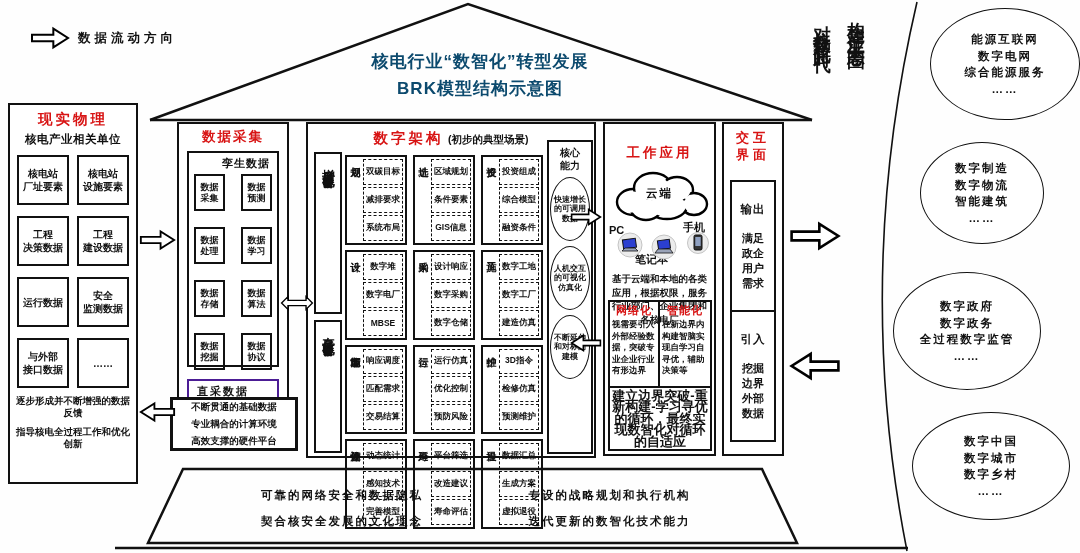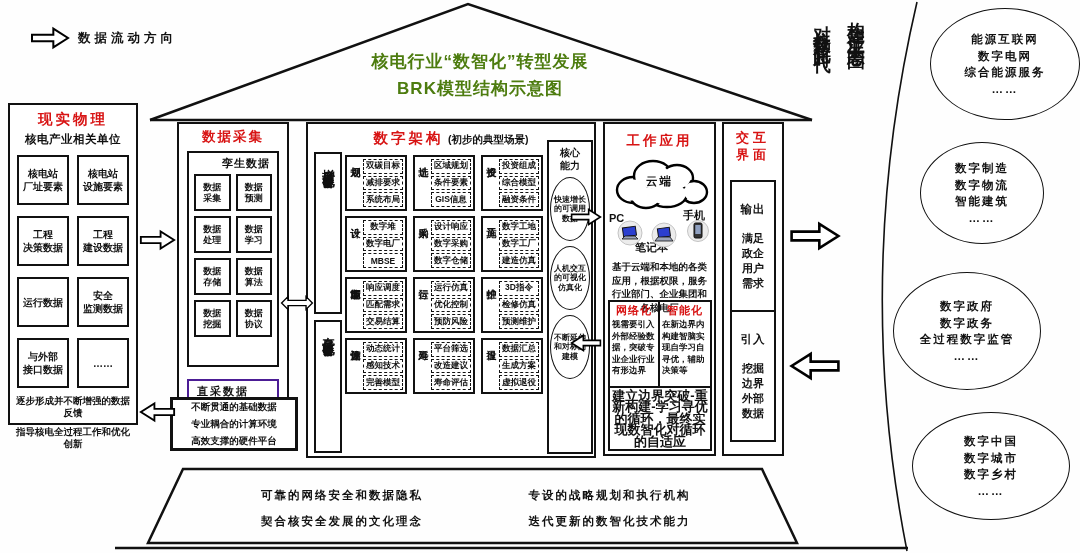--- a/index.html
+++ b/index.html
@@ -2,86 +2,86 @@
 <html><head>
 <meta charset="utf-8">
 <style>
   html,body{margin:0;padding:0;background:#fff;}
   #canvas{position:relative;width:1080px;height:553px;background:#fefefe;overflow:hidden;
           font-family:"Liberation Sans",sans-serif;color:#111;}
   .abs{position:absolute;}
   .struct{position:absolute;left:0;top:0;z-index:1;pointer-events:none;}
   .panel{position:absolute;background:#fff;border:2.5px solid #111;z-index:2;box-sizing:border-box;}
   .red{color:#d81414;}
-  .blue{color:#4d7c0f;}
+  .blue{color:#0c4a6e;}
 
   
   .main-title{left:330px;top:48px;width:300px;text-align:center;z-index:3;
               font-size:17px;font-weight:bold;line-height:27px;letter-spacing:1px;}
 
   
   .legend-label{left:78px;top:30px;font-size:12.5px;font-weight:bold;letter-spacing:4px;z-index:3;}
 
   
   .barrow{position:absolute;z-index:6;}
   .flip{transform:scaleX(-1);}
 
   
-  .phys{left:8px;top:103px;width:130px;height:322px;}
+  .phys{left:8px;top:103px;width:130px;height:381px;}
   .phys-title{margin-top:5px;text-align:center;font-size:14.5px;font-weight:bold;letter-spacing:3px;}
   .phys-sub{text-align:center;font-size:11.5px;font-weight:bold;margin-top:3px;letter-spacing:.5px;}
   .phys-grid{display:grid;grid-template-columns:1fr 1fr;gap:11px 8px;margin:8px 7px 0;}
   .pcell{border:2px solid #111;min-height:44px;display:flex;align-items:center;justify-content:center;
          font-size:10px;font-weight:bold;text-align:center;white-space:pre-line;line-height:13px;padding:1px;}
   .phys-foot{margin:7px 3px 0;font-size:9.5px;font-weight:bold;text-align:center;line-height:12px;}
 
   
   .coll{left:177px;top:122px;width:112px;height:326px;}
   .coll-title{margin-top:4px;text-align:center;font-size:13.5px;font-weight:bold;letter-spacing:2px;}
   .twin{margin:5px 8px 0;border:2px solid #111;height:216px;box-sizing:border-box;}
   .twin-label{text-align:right;padding:3px 7px 1px 0;font-size:11px;font-weight:bold;letter-spacing:1px;}
-  .twin-grid{display:grid;grid-template-columns:1fr 1fr;gap:5px;margin:2px 5px;}
+  .twin-grid{display:grid;grid-template-columns:1fr 1fr;gap:16px;margin:2px 5px;}
   .tcell{border:2px solid #111;height:33px;display:flex;align-items:center;justify-content:center;
          font-size:9px;font-weight:bold;text-align:center;white-space:pre-line;line-height:11px;}
   .direct{margin:12px 8px 0;border:2px solid #4c1d95;font-size:11px;font-weight:bold;
           padding:3px 0 3px 8px;letter-spacing:2px;}
   .coll-foot{left:170px;top:397px;width:128px;height:54px;border:3px solid #111;background:#fff;z-index:5;
              display:flex;flex-direction:column;justify-content:space-between;text-align:center;
              font-size:9.5px;font-weight:bold;line-height:14px;box-sizing:border-box;}
 
   
   .arch{left:306px;top:122px;width:290px;height:336px;}
   .arch-head{text-align:center;margin-top:5px;}
   .arch-title{font-size:14.5px;font-weight:bold;letter-spacing:3px;}
   .arch-sub{font-size:10.5px;font-weight:bold;}
   .strip{position:absolute;width:28px;border:2px solid #111;background:#fff;box-sizing:border-box;
          display:flex;flex-direction:column;align-items:center;padding-top:5px;}
   .strip1{left:6px;top:28px;height:162px;}
   .strip2{left:6px;top:196px;height:133px;}
   .strip-head{writing-mode:vertical-rl;text-orientation:upright;font-size:12.5px;font-weight:bold;letter-spacing:2px;}
   .strip-sub{writing-mode:vertical-rl;text-orientation:upright;font-size:8.5px;font-weight:bold;
              height:58px;margin-top:5px;line-height:11px;}
-  .arch-grid{position:absolute;left:37px;top:31px;width:198px;height:239px;display:grid;
+  .arch-grid{position:absolute;left:37px;top:31px;width:198px;height:374px;display:grid;
              grid-template-columns:1fr 1fr 1fr;grid-template-rows:1fr 1fr 1fr 1fr;gap:5px 6px;}
   .acell{border:2px solid #111;display:flex;padding:2px;box-sizing:border-box;}
   .alabel{writing-mode:vertical-rl;text-orientation:upright;font-size:10px;font-weight:bold;
           line-height:12px;margin-right:2px;letter-spacing:0;}
   .aitems{flex:1;display:flex;flex-direction:column;gap:2px;}
   .aitem{flex:1;border:1.6px dashed #111;display:flex;align-items:center;justify-content:center;
          font-size:8.5px;font-weight:bold;text-align:center;padding:0 1px;}
   .cap{position:absolute;left:239px;top:16px;width:46px;height:314px;border:2px solid #111;
        background:#fff;box-sizing:border-box;}
   .cap-title{font-size:10px;font-weight:bold;text-align:center;white-space:pre-line;line-height:13px;margin-top:4px;}
   .oval{width:40px;height:64px;border:1.8px solid #111;border-radius:50%;margin:5px auto 0;
         display:flex;align-items:center;justify-content:center;font-size:8px;font-weight:bold;
         text-align:center;line-height:9.5px;padding:2px;box-sizing:border-box;}
 
   
   .app{left:603px;top:122px;width:113px;height:334px;}
-  .app-title{margin-top:8px;text-align:center;font-size:13.5px;font-weight:bold;letter-spacing:3px;}
+  .app-title{margin-top:20px;text-align:center;font-size:13.5px;font-weight:bold;letter-spacing:3px;}
   .cloud-wrap{position:relative;margin:2px 6px 0;height:60px;}
   .cloud-text{position:absolute;left:0;top:22px;width:100%;text-align:center;
               font-size:11.5px;font-weight:bold;letter-spacing:2px;}
   .devrow{position:relative;height:46px;margin:0 2px;font-weight:bold;}
   .dev-pc{position:absolute;left:2px;top:0;font-size:11px;}
   .dev-phone{position:absolute;left:76px;top:-4px;font-size:11px;}
   .dev-laptop{position:absolute;left:28px;top:28px;font-size:11px;}
   .dicon{position:absolute;}
   .app-desc{margin:2px 5px 0;font-size:9.5px;font-weight:bold;line-height:13.5px;text-align:center;}
   .netbox{position:absolute;left:3px;top:176px;width:104px;height:151px;border:2.5px solid #111;

